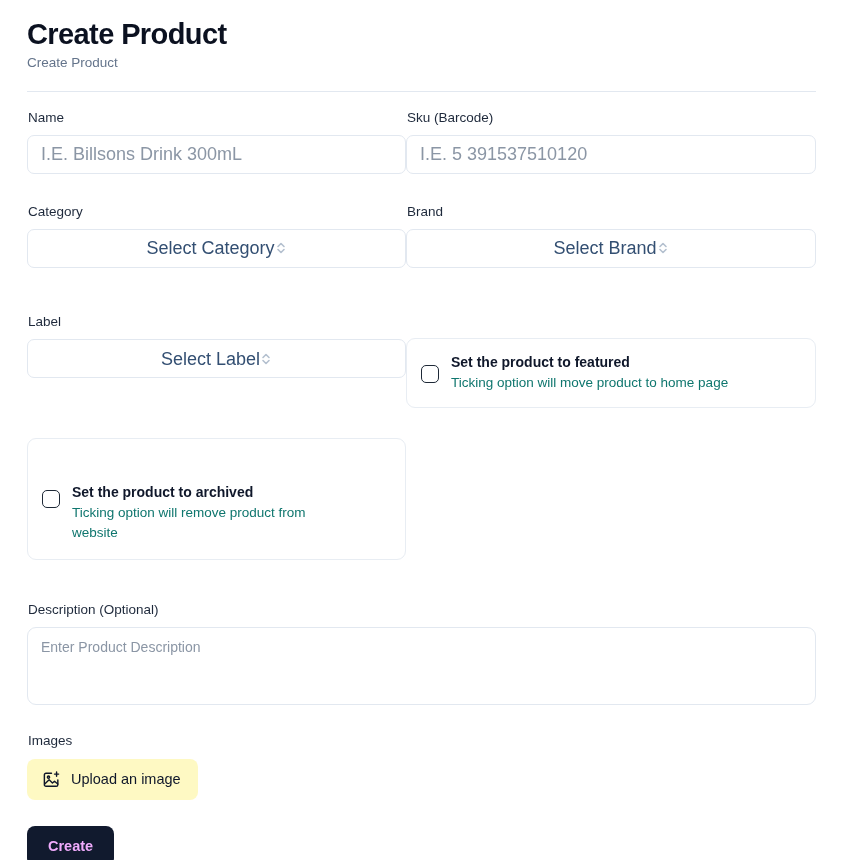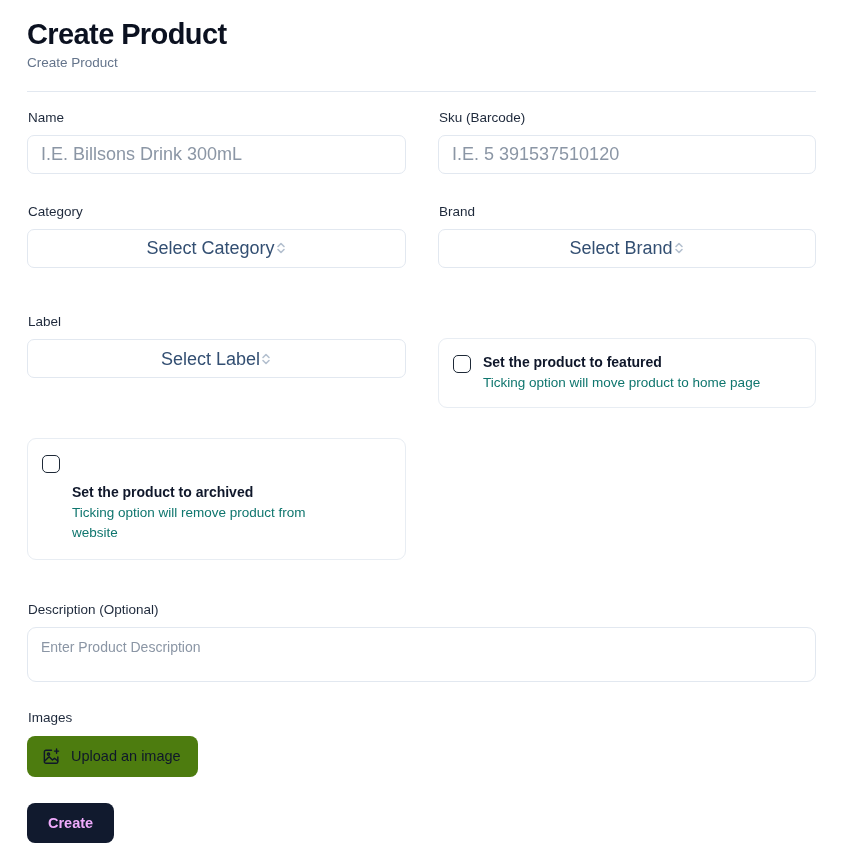--- a/index.html
+++ b/index.html
@@ -38,21 +38,20 @@
   .divider {
     height: 1px;
     background: #e2e8f0;
     margin: 19px 0 0 0;
   }
 
   
   .grid {
     display: grid;
     grid-template-columns: 379px 1fr;
-    column-gap: 32px;
     margin-top: 18px;
   }
   .cell { min-width: 0; }
 
   .field-label {
     display: block;
     font-size: 13.5px;
     font-weight: normal;
     color: #1e293b;
     margin: 0 0 9px 1px;
@@ -92,21 +91,21 @@
 
   .row-gap { height: 30px; }
 
   
   .check-panel {
     border: 1px solid #e8edf3;
     border-radius: 9px;
     background: #ffffff;
     padding: 14px 14px 14px 14px;
     display: flex;
-    align-items: flex-start;
+    align-items: center;
     gap: 12px;
   }
   .checkbox {
     flex: 0 0 18px;
     width: 18px;
     height: 18px;
     border: 1.6px solid #1e2937;
     border-radius: 5px;
     background: #fff;
     margin-top: 2px;
@@ -122,35 +121,35 @@
   .check-desc {
     font-size: 13.5px;
     color: #0f766e;
     line-height: 1.48;
     margin: 0;
   }
 
   
   .textarea-box {
     width: 100%;
-    height: 55px;
+    height: 78px;
     border: 1px solid #e2e8f0;
     border-radius: 9px;
     background: #fff;
     padding: 11px 13px;
     font-size: 14px;
     color: #8b96a5;
   }
 
   
   .upload-btn {
     display: inline-flex;
     align-items: center;
     gap: 10px;
-    background: #4d7c0f;
+    background: #fef9c3;
     border: none;
     border-radius: 8px;
     padding: 11px 17px 11px 15px;
     font-size: 14.5px;
     font-family: inherit;
     color: #0f172a;
     cursor: pointer;
   }
   .upload-icon { width: 19px; height: 19px; display: block; color: #0f172a; }
 

